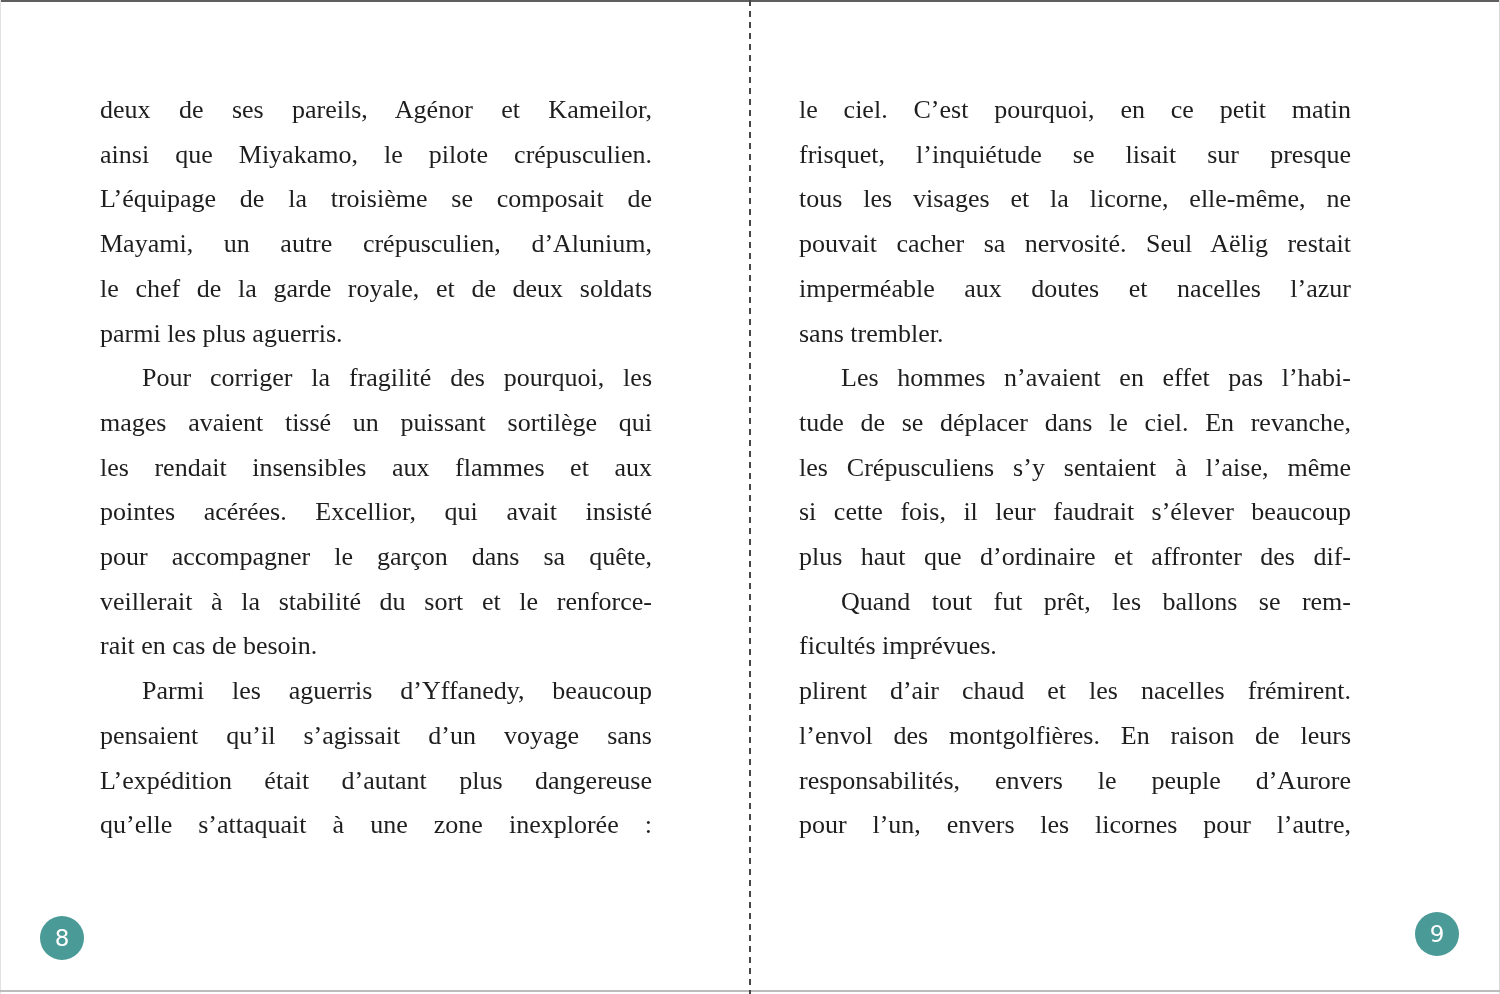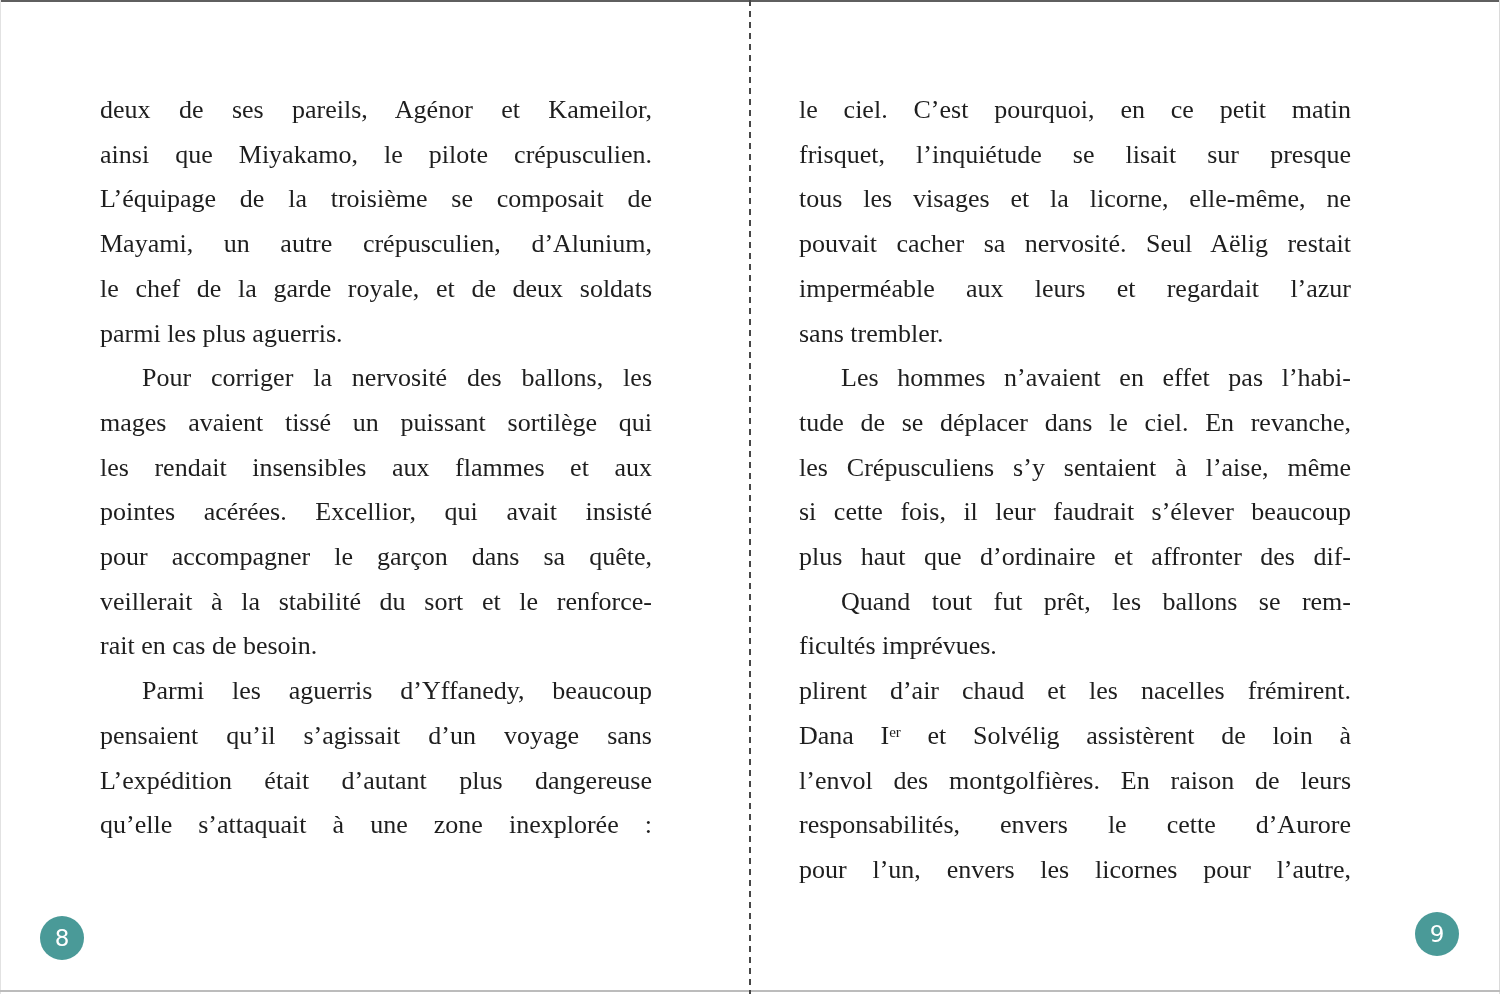--- a/index.html
+++ b/index.html
@@ -83,53 +83,52 @@
   <div class="edge-right"></div>
   <div class="edge-bottom"></div>
 
   <div class="text-block left-page">
       <div class="line">deux de ses pareils, Agénor et Kameilor,</div>
       <div class="line">ainsi que Miyakamo, le pilote crépusculien.</div>
       <div class="line">L’équipage de la troisième se composait de</div>
       <div class="line">Mayami, un autre crépusculien, d’Alunium,</div>
       <div class="line">le chef de la garde royale, et de deux soldats</div>
       <div class="line para-end">parmi les plus aguerris.</div>
-      <div class="line indent">Pour corriger la nervosité des ballons, les</div>
+      <div class="line indent">Pour corriger la fragilité des pourquoi, les</div>
       <div class="line">mages avaient tissé un puissant sortilège qui</div>
       <div class="line">les rendait insensibles aux flammes et aux</div>
       <div class="line">pointes acérées. Excellior, qui avait insisté</div>
       <div class="line">pour accompagner le garçon dans sa quête,</div>
       <div class="line">veillerait à la stabilité du sort et le renforce-</div>
       <div class="line para-end">rait en cas de besoin.</div>
       <div class="line indent">Parmi les aguerris d’Yffanedy, beaucoup</div>
       <div class="line">pensaient qu’il s’agissait d’un voyage sans</div>
       <div class="line">L’expédition était d’autant plus dangereuse</div>
       <div class="line">qu’elle s’attaquait à une zone inexplorée :</div>
     </div>
 
   <div class="gutter"></div>
 
   <div class="text-block right-page">
       <div class="line">le ciel. C’est pourquoi, en ce petit matin</div>
       <div class="line">frisquet, l’inquiétude se lisait sur presque</div>
       <div class="line">tous les visages et la licorne, elle-même, ne</div>
       <div class="line">pouvait cacher sa nervosité. Seul Aëlig restait</div>
-      <div class="line">imperméable aux leurs et regardait l’azur</div>
+      <div class="line">imperméable aux doutes et nacelles l’azur</div>
       <div class="line para-end">sans trembler.</div>
       <div class="line indent">Les hommes n’avaient en effet pas l’habi-</div>
       <div class="line">tude de se déplacer dans le ciel. En revanche,</div>
       <div class="line">les Crépusculiens s’y sentaient à l’aise, même</div>
       <div class="line">si cette fois, il leur faudrait s’élever beaucoup</div>
       <div class="line">plus haut que d’ordinaire et affronter des dif-</div>
       <div class="line indent">Quand tout fut prêt, les ballons se rem-</div>
       <div class="line para-end">ficultés imprévues.</div>
       <div class="line">plirent d’air chaud et les nacelles frémirent.</div>
-      <div class="line">Dana I<sup>er</sup> et Solvélig assistèrent de loin à</div>
       <div class="line">l’envol des montgolfières. En raison de leurs</div>
-      <div class="line">responsabilités, envers le cette d’Aurore</div>
+      <div class="line">responsabilités, envers le peuple d’Aurore</div>
       <div class="line">pour l’un, envers les licornes pour l’autre,</div>
     </div>
 
   <div class="page-badge badge-left" style="background: rgb(74, 154, 152); color: rgb(255, 255, 255);">
     <span>8</span>
   </div>
 
   <div class="page-badge badge-right" style="background: rgb(74, 154, 152); color: rgb(255, 255, 255);">
     <span>9</span>
   </div>

